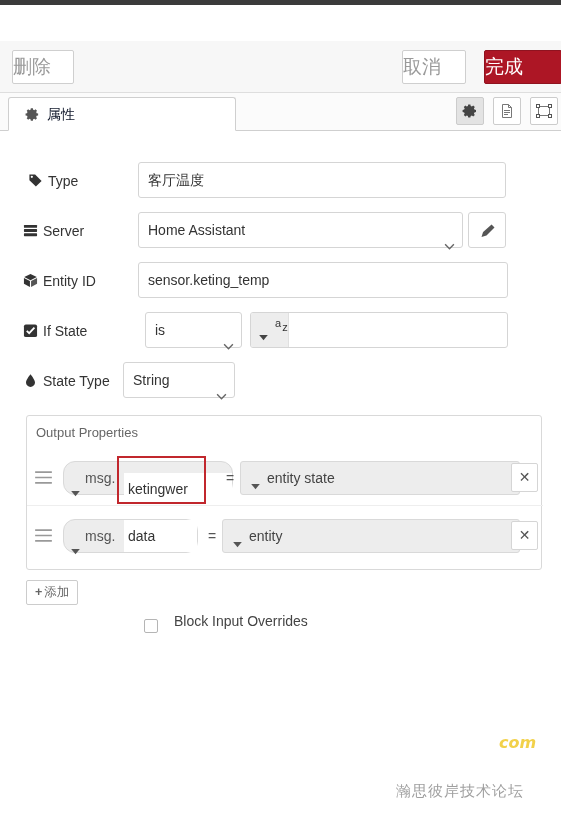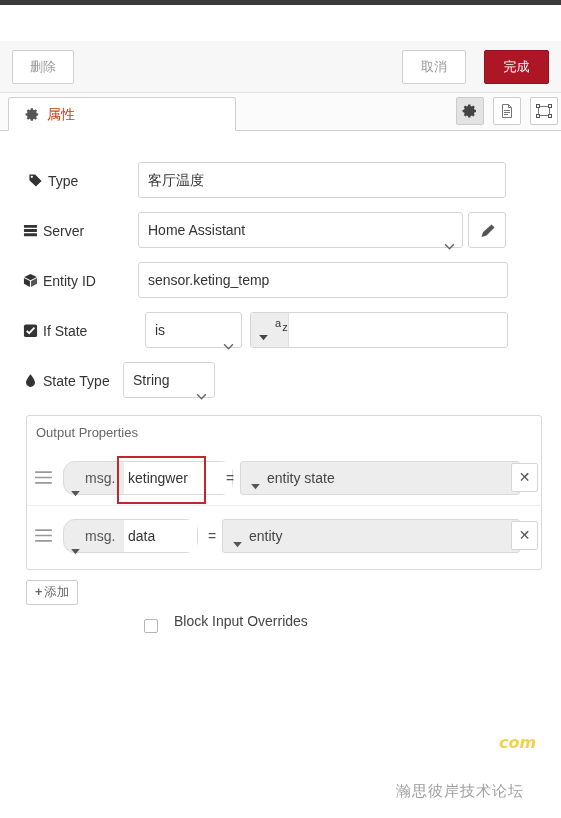--- a/index.html
+++ b/index.html
@@ -39,51 +39,51 @@
     position: absolute; left: 0; top: 41px; width: 561px; height: 52px;
     background: #f7f7f7;
     border-bottom: 1px solid #dedede;
   }
   .btn {
     position: absolute;
     height: 34px;
     border: 1px solid #cfcfcf;
     background: #ffffff;
     color: #9a9a9a;
-    font-size: 13px;
+    font-size: 19px;
     line-height: 32px;
-    text-align: center;
+    text-align: left;
     border-radius: 2px;
     cursor: pointer;
     user-select: none;
   }
   #btn-delete { left: 12px; top: 50px; width: 62px; }
   #btn-cancel { left: 402px; top: 50px; width: 64px; }
   #btn-done {
-    left: 484px; top: 50px; width: 65px;
+    left: 484px; top: 50px; width: 78px;
     background: #ad1625; border-color: #8f1320; color: #ffffff;
   }
 
   
   .tabbar {
     position: absolute; left: 0; top: 93px; width: 561px; height: 38px;
     background: #fbfbfb;
     border-bottom: 1px solid #cfcfcf;
   }
   .tab {
     position: absolute; left: 8px; top: 4px; width: 228px; height: 34px;
     background: #ffffff;
     border: 1px solid #cfcfcf;
     border-bottom: 1px solid #ffffff;
     border-radius: 3px 3px 0 0;
     cursor: pointer;
   }
   .tab .tab-label {
     position: absolute; left: 38px; top: 8px;
-    font-size: 14px; color: #c2410c;
+    font-size: 14px; color: #0f172a;
   }
   .tab .tab-ico {
     position: absolute; left: 16px; top: 9px;
     width: 15px; height: 15px;
   }
   .icon-btn {
     position: absolute; top: 97px;
     width: 28px; height: 28px;
     border: 1px solid #cccccc;
     background: #ffffff;
@@ -171,21 +171,21 @@
   }
   #typed-ifstate .typebtn .tcaret { position: absolute; left: 8px; top: 14px; }
   #typed-ifstate .typebtn .az {
     position: absolute; left: 24px; top: 5px;
     font-size: 11px; color: #333; line-height: 11px;
   }
   #typed-ifstate .typebtn .az .zz { position: relative; top: 4px; left: 1px; font-size: 11px; }
 
   
   #lbl-statetype { left: 23px; top: 242px; }
-  #sel-statetype { left: 123px; top: 231px; width: 92px; }
+  #sel-statetype { left: 123px; top: 231px; width: 112px; }
 
   
   #outprops {
     position: absolute; left: 26px; top: 284px; width: 516px; height: 155px;
     border: 1px solid #d9d9d9;
     border-radius: 3px;
     background: #ffffff;
   }
   #outprops .legend {
     position: absolute; left: 9px; top: 9px;
@@ -452,21 +452,21 @@
             </svg>
         </span>
         <div class="keygroup" style="width:170px;">
           <span class="kprefix">
             <span class="kcaret">
               <svg width="9" height="6" viewBox="0 0 10 7">
                   <path fill="#555" d="M0 0h10L5 6z"></path>
                 </svg>
             </span><span>msg.</span>
           </span>
-          <span class="kinput" style="left:60px;width:108px;">ketingwer</span>
+          <span class="kinput" style="left:60px;width:108px;margin-top:11px;">ketingwer</span>
         </div>
         <span class="eq" style="left:199px;">=</span>
         <div class="valgroup" style="left:213px;width:280px;padding-left:44px;">
           <span class="vcaret">
             <svg width="9" height="6" viewBox="0 0 10 7">
                 <path fill="#555" d="M0 0h10L5 6z"></path>
               </svg>
           </span>
           <span class="vlabel">entity state</span>
         </div>

